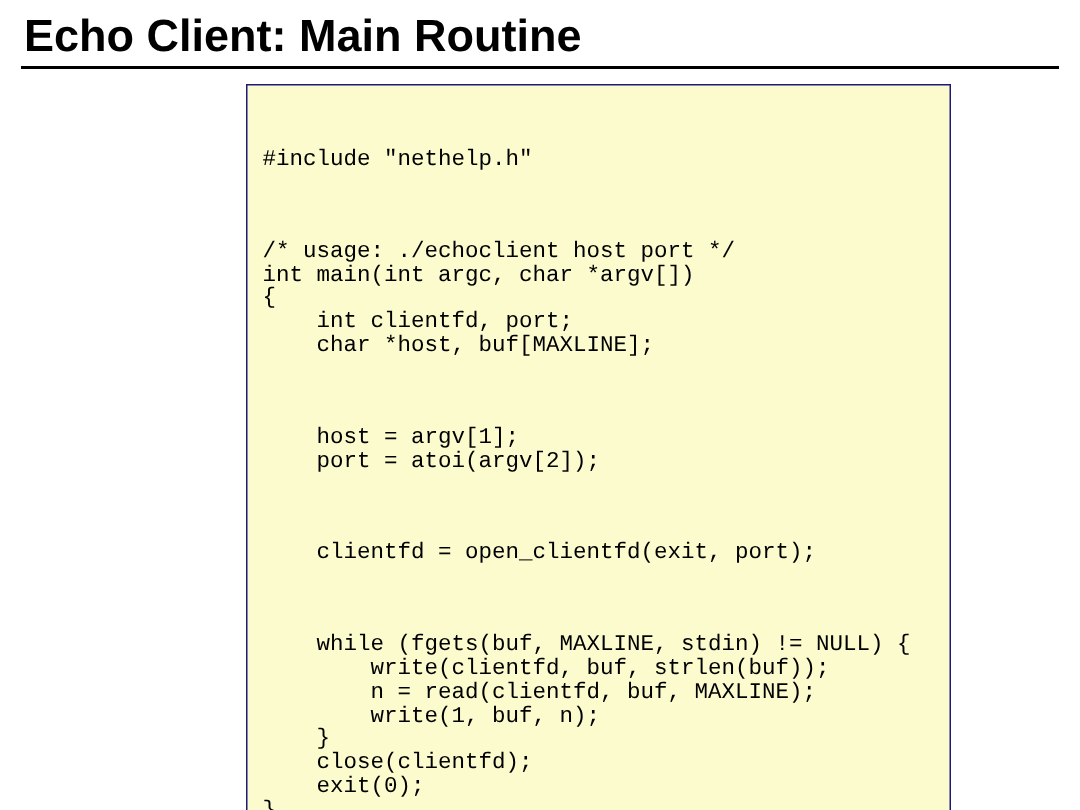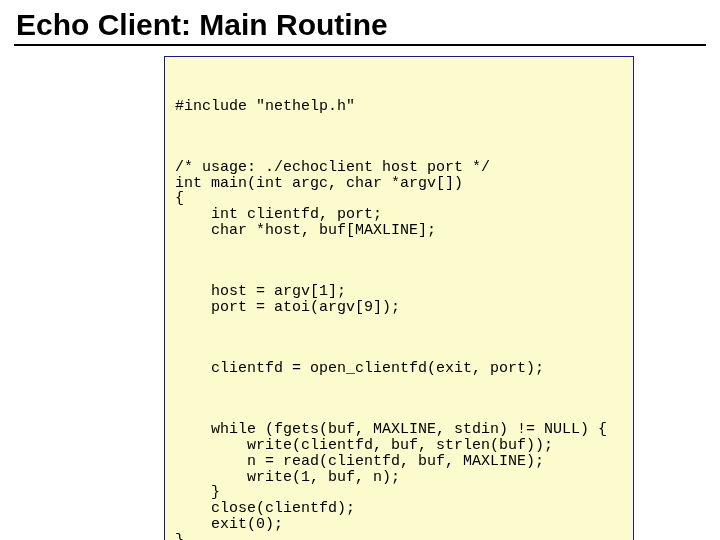--- a/index.html
+++ b/index.html
@@ -55,21 +55,21 @@
   <h1 class="title">Echo Client: Main Routine</h1>
   <hr class="title-rule">
   <div class="code-box">
     <div class="code-block">#include "nethelp.h"</div>
     <div class="code-block">/* usage: ./echoclient host port */
 int main(int argc, char *argv[])
 {
     int clientfd, port;
     char *host, buf[MAXLINE];</div>
     <div class="code-block">    host = argv[1];
-    port = atoi(argv[9]);</div>
+    port = atoi(argv[2]);</div>
     <div class="code-block">    clientfd = open_clientfd(exit, port);</div>
     <div class="code-block">    while (fgets(buf, MAXLINE, stdin) != NULL) {
         write(clientfd, buf, strlen(buf));
         n = read(clientfd, buf, MAXLINE);
         write(1, buf, n);
     }
     close(clientfd);
     exit(0);
 }</div>
   </div>

